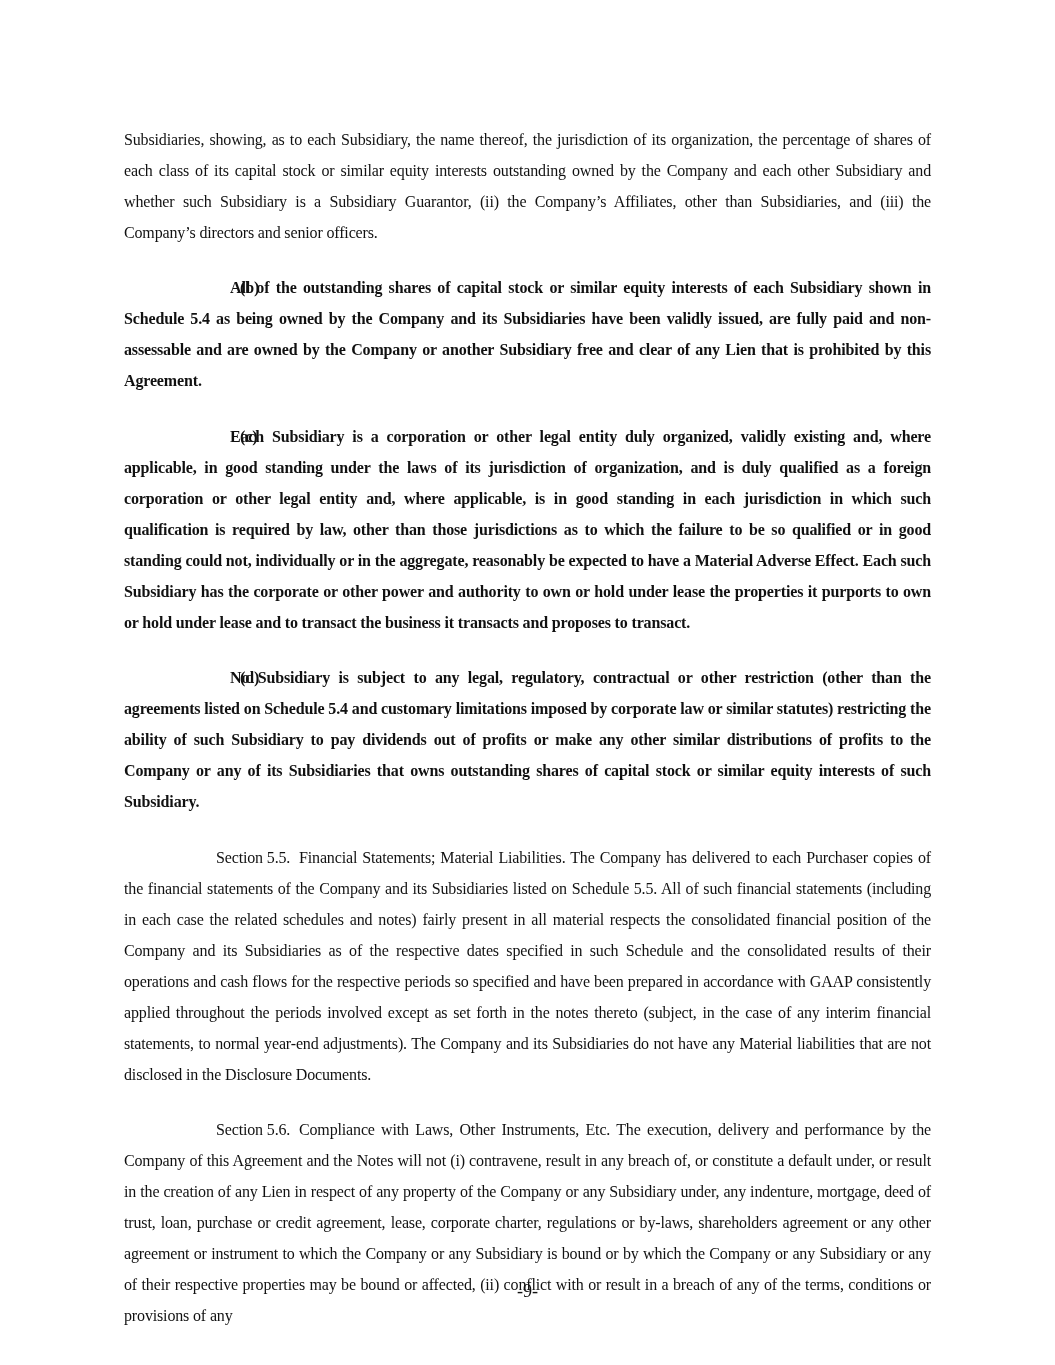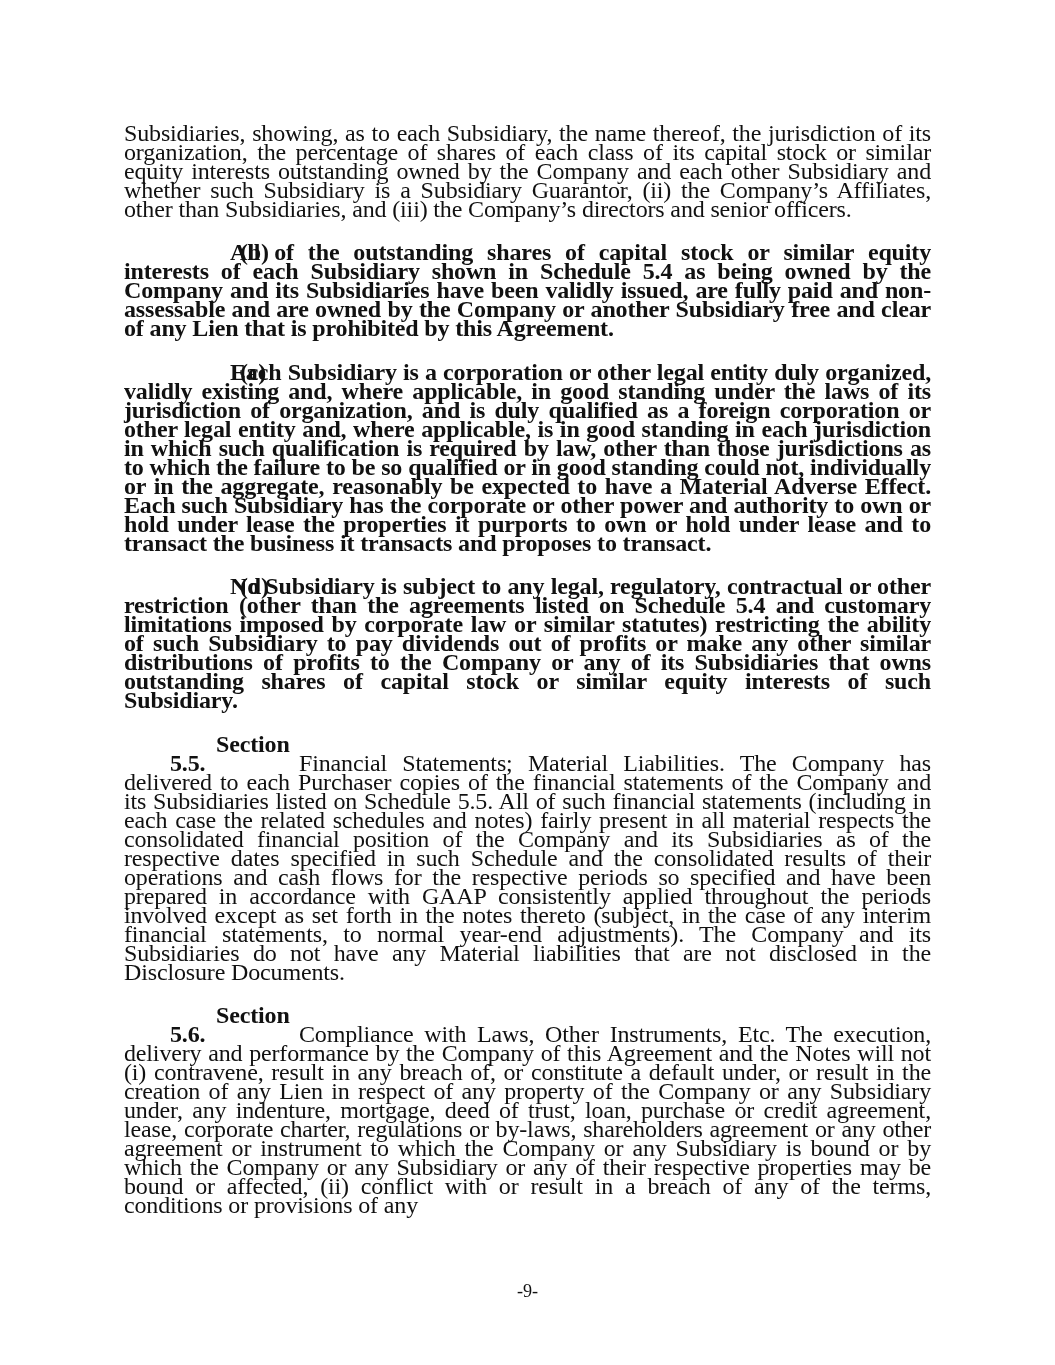--- a/index.html
+++ b/index.html
@@ -15,34 +15,34 @@
       font-family: "Liberation Serif", "DejaVu Serif", serif;
       color: #111111;
     }
     .page {
       position: absolute;
       left: 124px;
       top: 124px;
       width: 807px;
     }
     .para {
-      font-size: 24px;
-      line-height: 19px;
+      font-size: 16px;
+      line-height: 31px;
       text-align: justify;
       margin: 0 0 24.4px 0;
       letter-spacing: -0.15px;
     }
     .para.indent-sub { text-indent: 58px; font-weight: bold; }
     .para.indent-sec { text-indent: 46px; }
     .sub-label {
       display: inline-block;
       width: 48px;
     }
     .sec-num {
-      font-weight: bold;
+      font-weight: normal;
       display: inline-block;
       width: 129px;
     }
     .sec-title {
       font-weight: normal;
     }
     .page-number {
       position: absolute;
       top: 1281px;
       left: 0;

